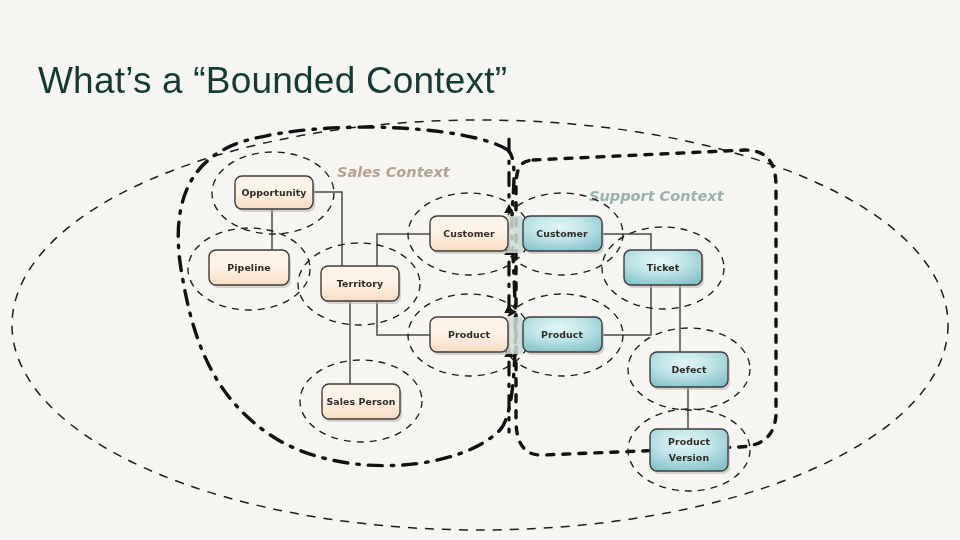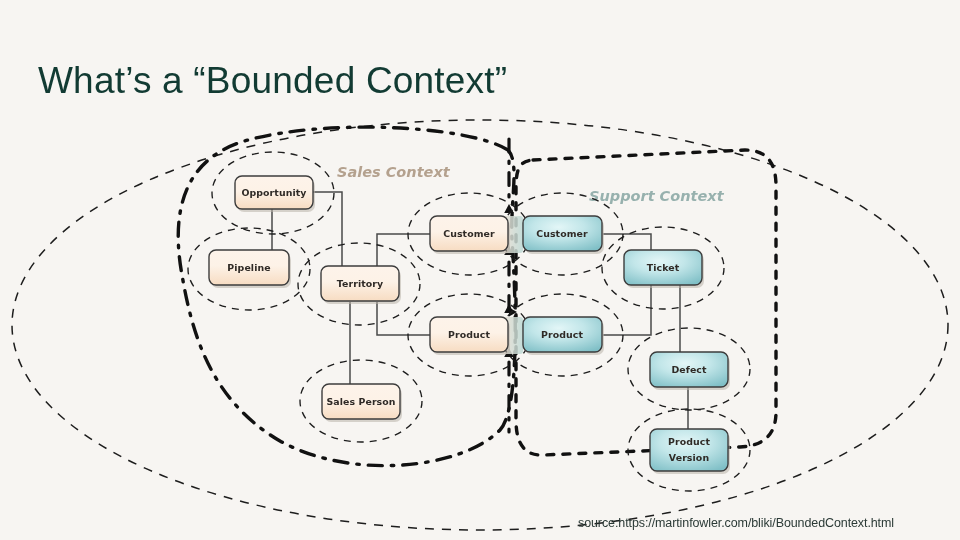--- a/index.html
+++ b/index.html
@@ -249,15 +249,14 @@
       <g>
         <rect class="box-shadow-rect" x="652" y="432" width="78" height="42" rx="7"></rect>
         <rect class="box-shell" x="650" y="429" width="78" height="42" rx="7" fill="url(#gradTeal)"></rect>
         <text class="node-label" x="689" y="442">Product</text>
         <text class="node-label" x="689" y="458">Version</text>
       </g>
 
     </svg>
   </div>
 
-  <div id="source-line">source:https://martinfowler.com/bliki/BoundedContext.html</div>
 
 </div>
 
 </body></html>

